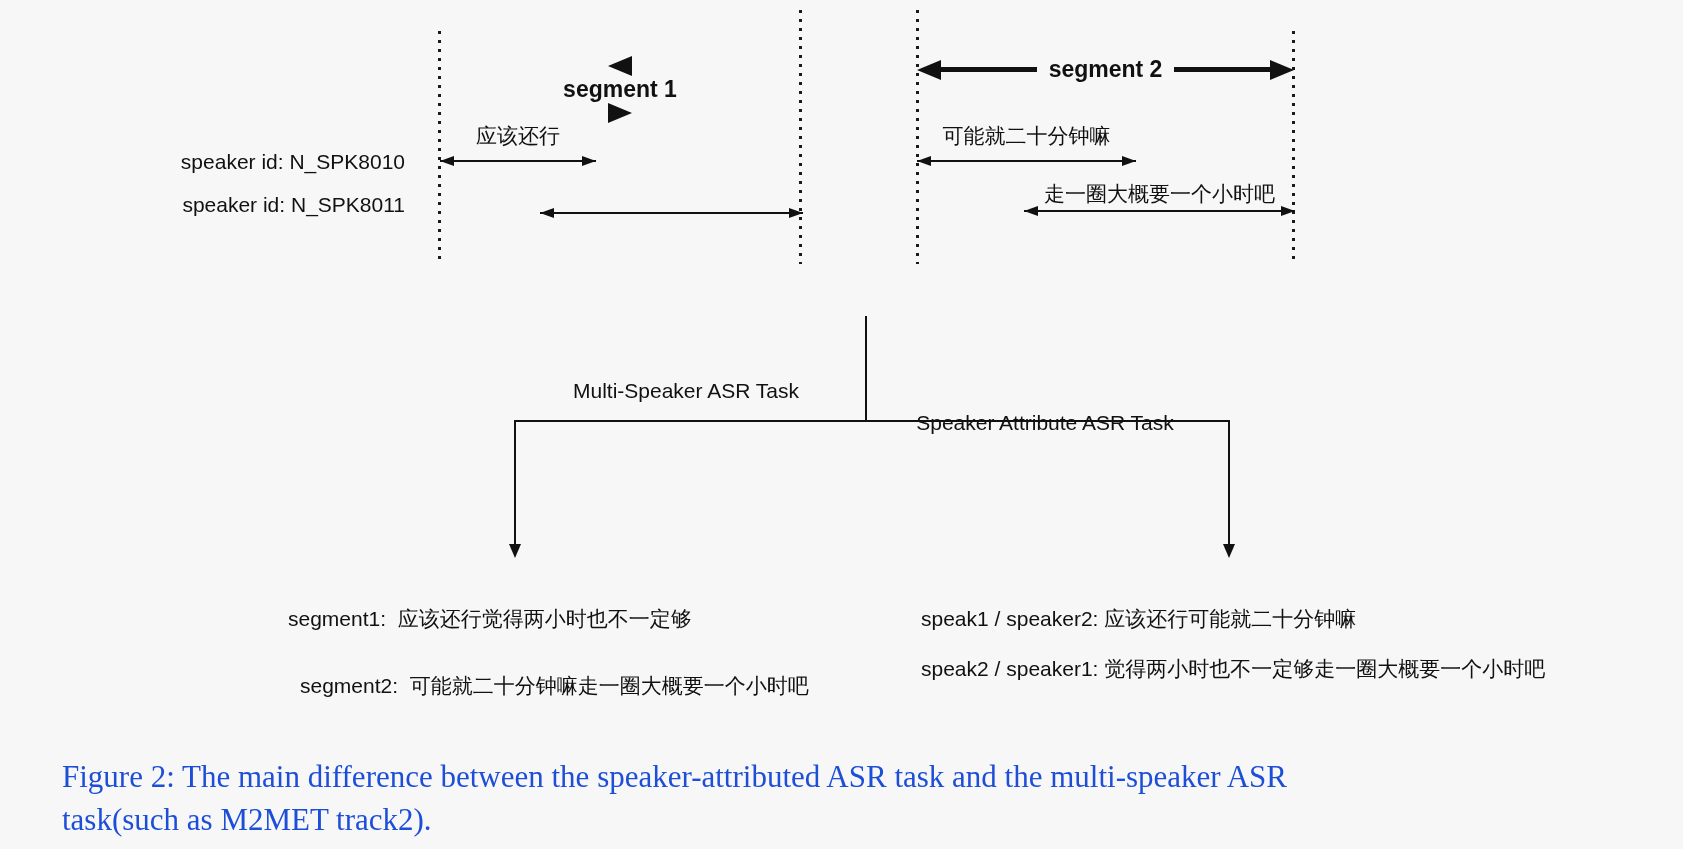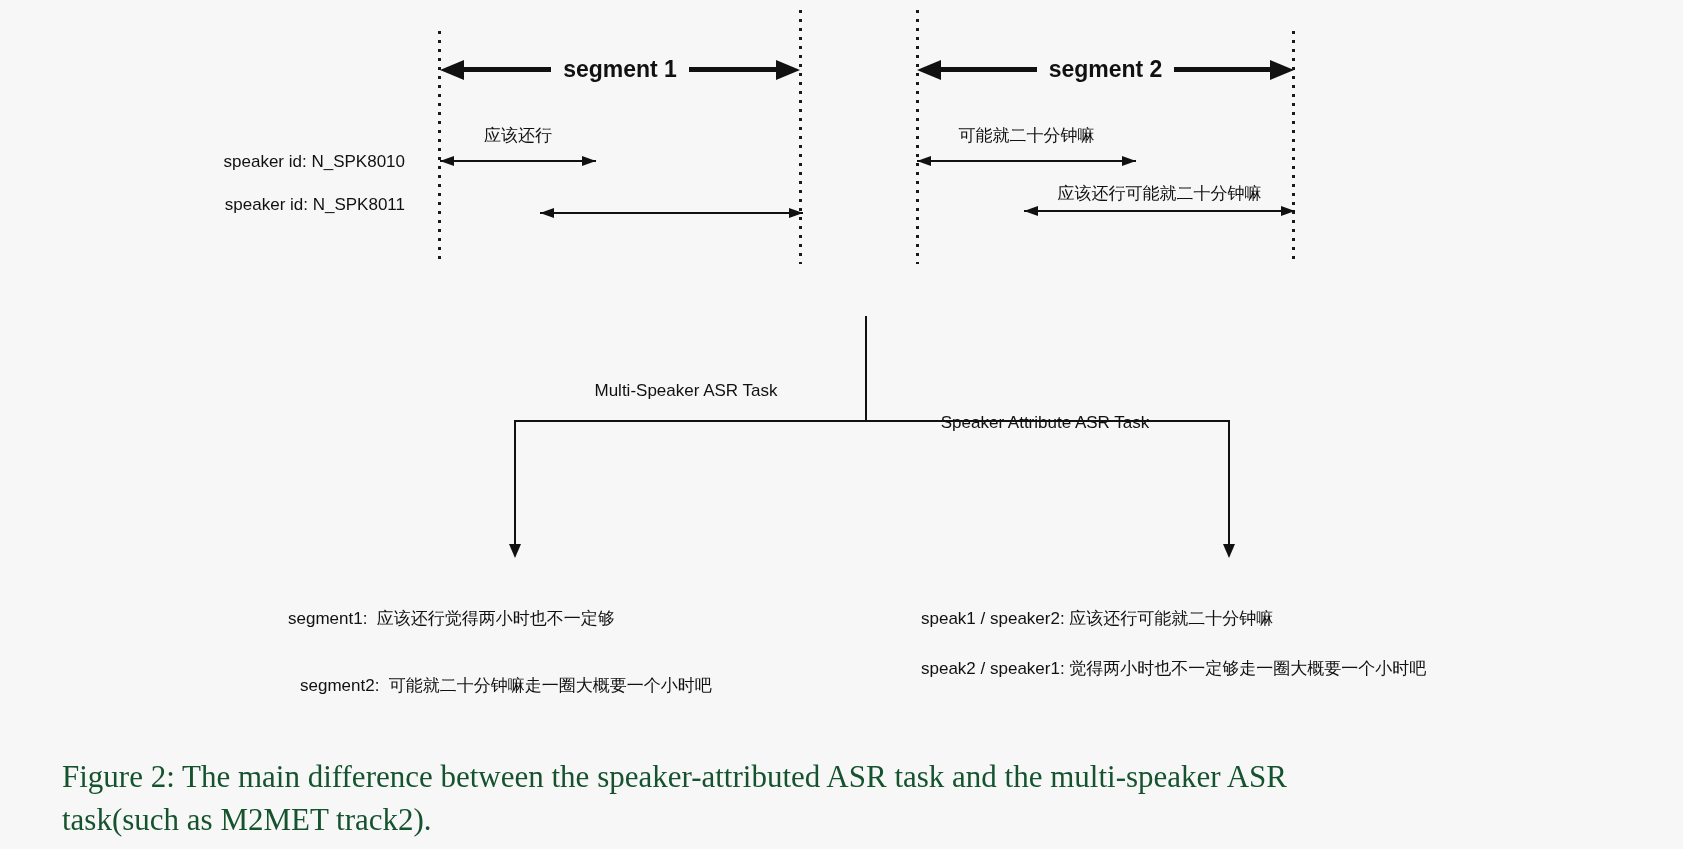--- a/index.html
+++ b/index.html
@@ -45,41 +45,41 @@
   .hline { position:absolute; height:2px; background:#111; }
   
   .down-arrow { position:absolute; width:2px; background:#111; }
   .down-arrow::after {
     content:""; position:absolute; bottom:-13px; left:50%; transform:translateX(-50%);
     width:0; height:0;
     border-left:6px solid transparent; border-right:6px solid transparent;
     border-top:14px solid #111;
   }
   
-  .t { position:absolute; font-size:17px; line-height:26px; white-space:nowrap; }
+  .t { position:absolute; font-size:21px; line-height:26px; white-space:nowrap; }
   .t.center { text-align:center; }
   .t.right { text-align:right; }
   .t.pre { white-space:pre; }
   .caption {
     position:absolute; left:62px; top:755px;
     font-family:"Liberation Serif", "DejaVu Serif", serif;
-    font-size:31px; line-height:43px; color:#14532d; white-space:nowrap;
+    font-size:31px; line-height:43px; color:#1d4ed8; white-space:nowrap;
   }
 </style>
 </head>
 <body>
 
 <div class="figure">
 
   <div class="dotline" style="left:438px; top:31px; height:233px;"></div>
   <div class="dotline" style="left:799px; top:10px; height:254px;"></div>
   <div class="dotline" style="left:916px; top:10px; height:254px;"></div>
   <div class="dotline" style="left:1292px; top:31px; height:233px;"></div>
 
-  <div class="seg-arrow" style="left:440px; top:56px; width:360px;">
+  <div class="seg-arrow" style="left:440px; top:56px; width:360px;flex-direction:column;">
     <span class="head-l"></span>
     <span class="shaft"></span>
     <span class="seg-label">segment 1</span>
     <span class="shaft"></span>
     <span class="head-r"></span>
   </div>
 
   <div class="seg-arrow" style="left:917px; top:56px; width:377px;">
     <span class="head-l"></span>
     <span class="shaft"></span>
@@ -92,21 +92,21 @@
   <div class="t right" style="left:130px; top:192px; width:275px;">speaker id: N_SPK8011</div>
 
   <div class="t center" style="left:440px; top:123px; width:156px;">应该还行</div>
   <div class="arr" style="left:440px; top:160px; width:156px;"></div>
 
   <div class="arr" style="left:540px; top:212px; width:263px;"></div>
 
   <div class="t center" style="left:917px; top:123px; width:219px;">可能就二十分钟嘛</div>
   <div class="arr" style="left:917px; top:160px; width:219px;"></div>
 
-  <div class="t center" style="left:1024px; top:181px; width:271px;">应该还行可能就二十分钟嘛</div>
+  <div class="t center" style="left:1024px; top:181px; width:271px;">走一圈大概要一个小时吧</div>
   <div class="arr" style="left:1024px; top:210px; width:271px;"></div>
 
   <div class="vline" style="left:865px; top:316px; height:105px;"></div>
   <div class="t center" style="left:536px; top:378px; width:300px;">Multi-Speaker ASR Task</div>
   <div class="t center" style="left:895px; top:378px; width:300px;margin-top:32px;">Speaker Attribute ASR Task</div>
   <div class="hline" style="left:515px; top:420px; width:715px;"></div>
   <div class="down-arrow" style="left:514px; top:420px; height:125px;"></div>
   <div class="down-arrow" style="left:1228px; top:420px; height:125px;"></div>
 
   <div class="t pre" style="left:288px; top:606px;">segment1:  应该还行觉得两小时也不一定够</div>

